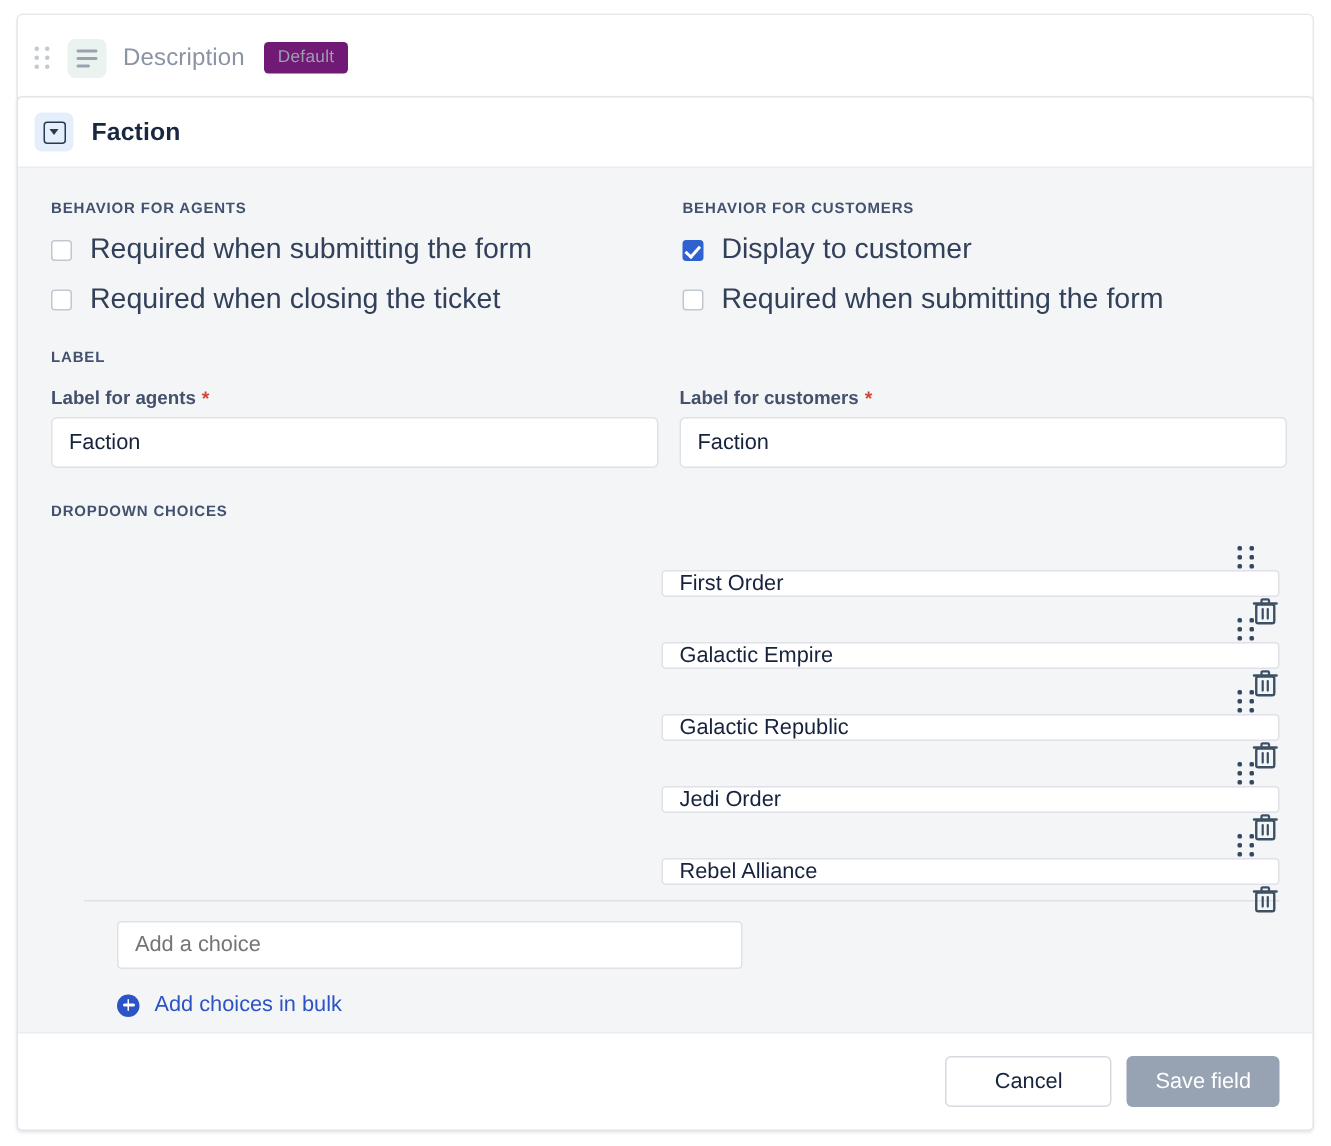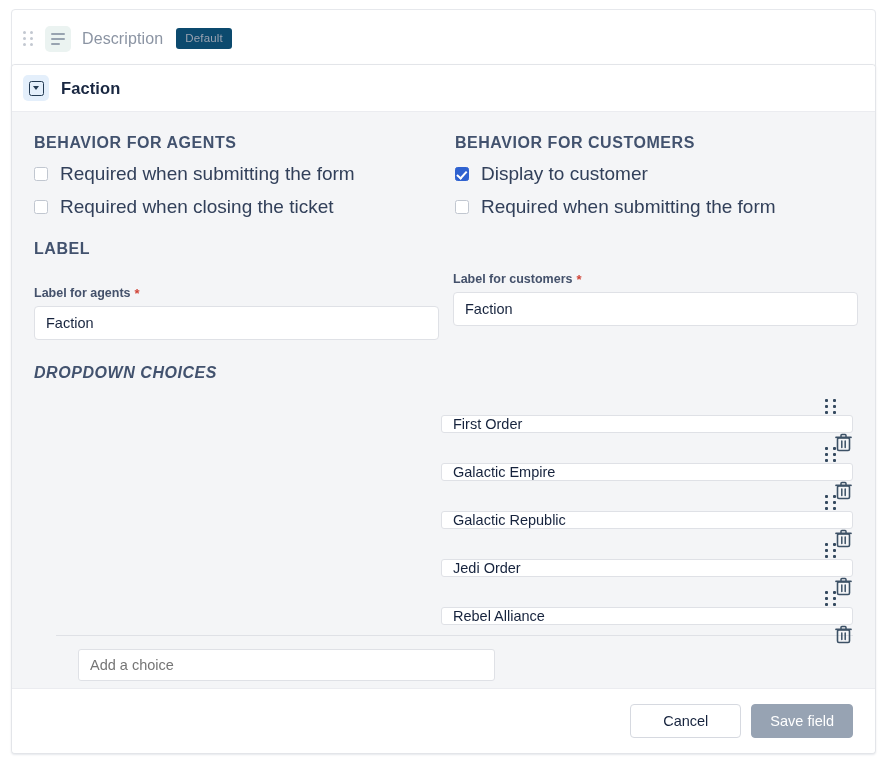--- a/index.html
+++ b/index.html
@@ -33,21 +33,21 @@
   }
   .desc-icon span { display: block; height: 2px; background: #98a3b0; border-radius: 1px; }
   .desc-icon span:nth-child(1) { width: 14px; }
   .desc-icon span:nth-child(2) { width: 14px; }
   .desc-icon span:nth-child(3) { width: 9px; margin-right: 5px; }
 
   .collapsed-title {
     font-size: 16px; color: #8b94a3; letter-spacing: .1px; margin-right: 13px;
   }
   .badge {
-    font-size: 11.5px; color: #9aa2b0; background: #0c4a6e;
+    font-size: 11.5px; color: #9aa2b0; background: #701a75;
     padding: 4px 9px 5px; border-radius: 3px; letter-spacing: .2px;
   }
 
   
   .card {
     position: absolute; left: 11px; top: 64px; width: 865px; height: 690px;
     background: #f4f5f7; border: 1px solid #e3e5e9; border-radius: 4px;
     box-shadow: 0 1px 2px rgba(9,30,66,0.10);
     overflow: hidden;
   }
@@ -66,21 +66,21 @@
   }
   .dd-icon .tri {
     width: 0; height: 0; border-left: 3.6px solid transparent; border-right: 3.6px solid transparent;
     border-top: 4.6px solid #243b53;
   }
   .card-title { font-size: 16.5px; font-weight: 700; color: #192741; letter-spacing: .1px; }
 
   .card-body { padding: 22px 0 0 0; position: relative; height: 578px; }
 
   .section-label {
-    font-size: 16px; font-weight: 700; color: #42526e;
+    font-size: 10px; font-weight: 700; color: #42526e;
     letter-spacing: .55px; text-transform: uppercase;
   }
 
   .cols { display: flex; padding: 0 22px; }
   .col-left { width: 423px; }
   .col-right { width: 400px; }
 
   .cb-row { display: flex; align-items: center; margin-top: 11px; }
   .cb {
     width: 14px; height: 14px; border-radius: 2.5px; flex: 0 0 auto;
@@ -226,38 +226,38 @@
           <label class="cb-row">
             <span class="cb"></span>
             <span class="cb-label">Required when submitting the form</span>
           </label>
         </div>
       </div>
 
       <div class="cols label-block">
         <div class="col-left">
           <div class="section-label">LABEL</div>
-          <div class="field-label" style="margin-top:28px;">
+          <div class="field-label" style="margin-top:14px;">
             <span>Label for agents</span>
             <span class="req">*</span>
           </div>
           <input class="txtinput" style="width: 405px;" value="Faction">
         </div>
         <div class="col-right">
           <div class="section-label" style="visibility:hidden;">.</div>
           <div class="field-label" style="margin-top:14px;">
             <span>Label for customers</span>
             <span class="req">*</span>
           </div>
           <input class="txtinput" style="width: 405px;" value="Faction">
         </div>
       </div>
 
       <div class="choices-wrap">
-        <div class="section-label" style="margin-bottom:17px;font-style:italic;">DROPDOWN CHOICES</div>
+        <div class="section-label" style="margin-bottom:17px;">DROPDOWN CHOICES</div>
 
         <div class="choice-row">
           <span class="choice-handle">
               <i></i>
               <i></i>
               <i></i>
               <i></i>
               <i></i>
               <i></i>
             </span>

